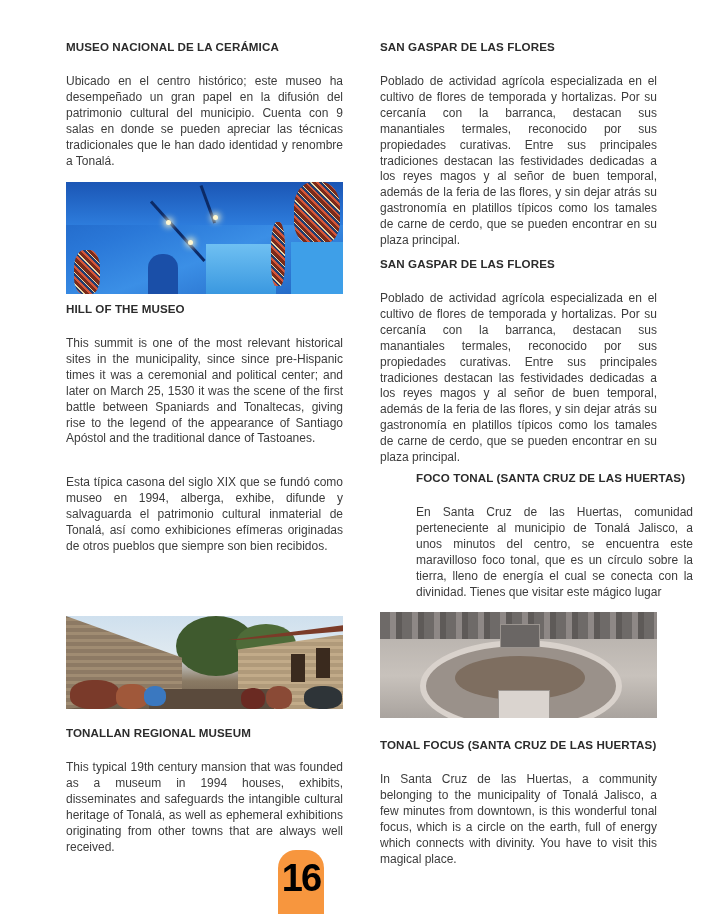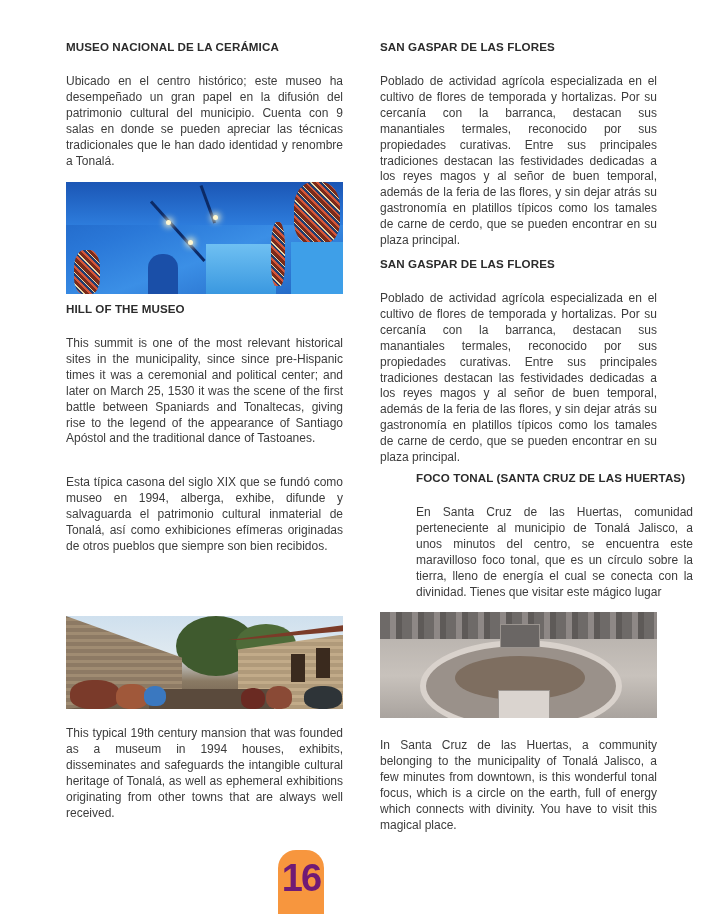--- a/index.html
+++ b/index.html
@@ -40,21 +40,21 @@
   .ph-court .ground { position:absolute; left:30%; bottom:0; width:45%; height:22%; background:#5a4a3c; }
 
   
   .ph-circle { background: linear-gradient(180deg,#8f8a88 0%,#b9b3ae 20%,#c8c2bc 60%,#a9a39e 100%); }
   .ph-circle .backwall { position:absolute; left:0; top:0; width:100%; height:25%;
       background: repeating-linear-gradient(90deg,#6e6a68 0 10px,#8e8886 10px 16px,#5e5a58 16px 22px); }
   .ph-circle .ring { position:absolute; border-radius:50%; }
   .ph-circle .seat { position:absolute; background:#dad4cf; border:1px solid #9a948f; }
 
   .page-num { position:absolute; left:278px; top:850px; width:46px; height:64px; background:#f7963e;
-      border-radius: 18px 18px 0 0; color:#701a75; font-family:"Liberation Sans", sans-serif;
+      border-radius: 18px 18px 0 0; color:#000000; font-family:"Liberation Sans", sans-serif;
       font-weight:bold; font-size:38px; text-align:center; line-height:56px; letter-spacing:-2px; }
 </style>
 </head>
 <body>
 
 <div class="col col-left">
 
   <div class="block" style="top:0;">
     <h2 class="heading">MUSEO NACIONAL DE LA CERÁMICA</h2>
     <p class="para">Ubicado en el centro histórico; este museo ha desempeñado un gran papel en la difusión del patrimonio cultural del municipio. Cuenta con 9 salas en donde se pueden apreciar las técnicas tradicionales que le han dado identidad y renombre a Tonalá.</p>
@@ -95,20 +95,21 @@
     <div class="ground"></div>
     <div class="pot" style="left:4px;top:64px;width:50px;height:29px;background:#7a3a2a;"></div>
     <div class="pot" style="left:50px;top:68px;width:32px;height:25px;background:#a0583a;"></div>
     <div class="pot" style="left:78px;top:70px;width:22px;height:20px;background:#3a78c0;"></div>
     <div class="pot" style="left:175px;top:72px;width:24px;height:21px;background:#6a2a22;"></div>
     <div class="pot" style="left:200px;top:70px;width:26px;height:23px;background:#8a4a36;"></div>
     <div class="pot" style="left:238px;top:70px;width:38px;height:23px;background:#2e3438;"></div>
   </div>
 
   <div class="block" style="top:686px;">
+    <h2 class="heading">TONALLAN REGIONAL MUSEUM</h2>
     <p class="para">This typical 19th century mansion that was founded as a museum in 1994 houses, exhibits, disseminates and safeguards the intangible cultural heritage of Tonalá, as well as ephemeral exhibitions originating from other towns that are always well received.</p>
   </div>
 </div>
 
 <div class="col col-right">
 
   <div class="block" style="top:0;">
     <h2 class="heading">SAN GASPAR DE LAS FLORES</h2>
     <p class="para">Poblado de actividad agrícola especializada en el cultivo de flores de temporada y hortalizas. Por su cercanía con la barranca, destacan sus manantiales termales, reconocido por sus propiedades curativas. Entre sus principales tradiciones destacan las festividades dedicadas a los reyes magos y al señor de buen temporal, además de la feria de las flores, y sin dejar atrás su gastronomía en platillos típicos como los tamales de carne de cerdo, que se pueden encontrar en  su plaza principal.</p>
   </div>
@@ -125,17 +126,18 @@
 
   <div class="photo ph-circle" style="top:572px;height:106px;">
     <div class="backwall"></div>
     <div class="ring" style="left:40px;top:28px;width:190px;height:80px;background:#9a918a;border:6px solid #d9d2cc;"></div>
     <div class="ring" style="left:75px;top:44px;width:130px;height:44px;background:#7e6e60;"></div>
     <div class="seat" style="left:120px;top:12px;width:38px;height:22px;background:#6a6664;"></div>
     <div class="seat" style="left:118px;top:78px;width:50px;height:28px;"></div>
   </div>
 
   <div class="block" style="top:698px;">
+    <h2 class="heading">TONAL FOCUS (SANTA CRUZ DE LAS HUERTAS)</h2>
     <p class="para">In Santa Cruz de las Huertas, a community belonging to the municipality of Tonalá Jalisco, a few minutes from downtown, is this wonderful tonal focus, which is a circle on the earth, full of energy which connects with divinity. You have to visit this magical place.</p>
   </div>
 </div>
 
 <div class="page-num">16</div>
 
 </body></html>

